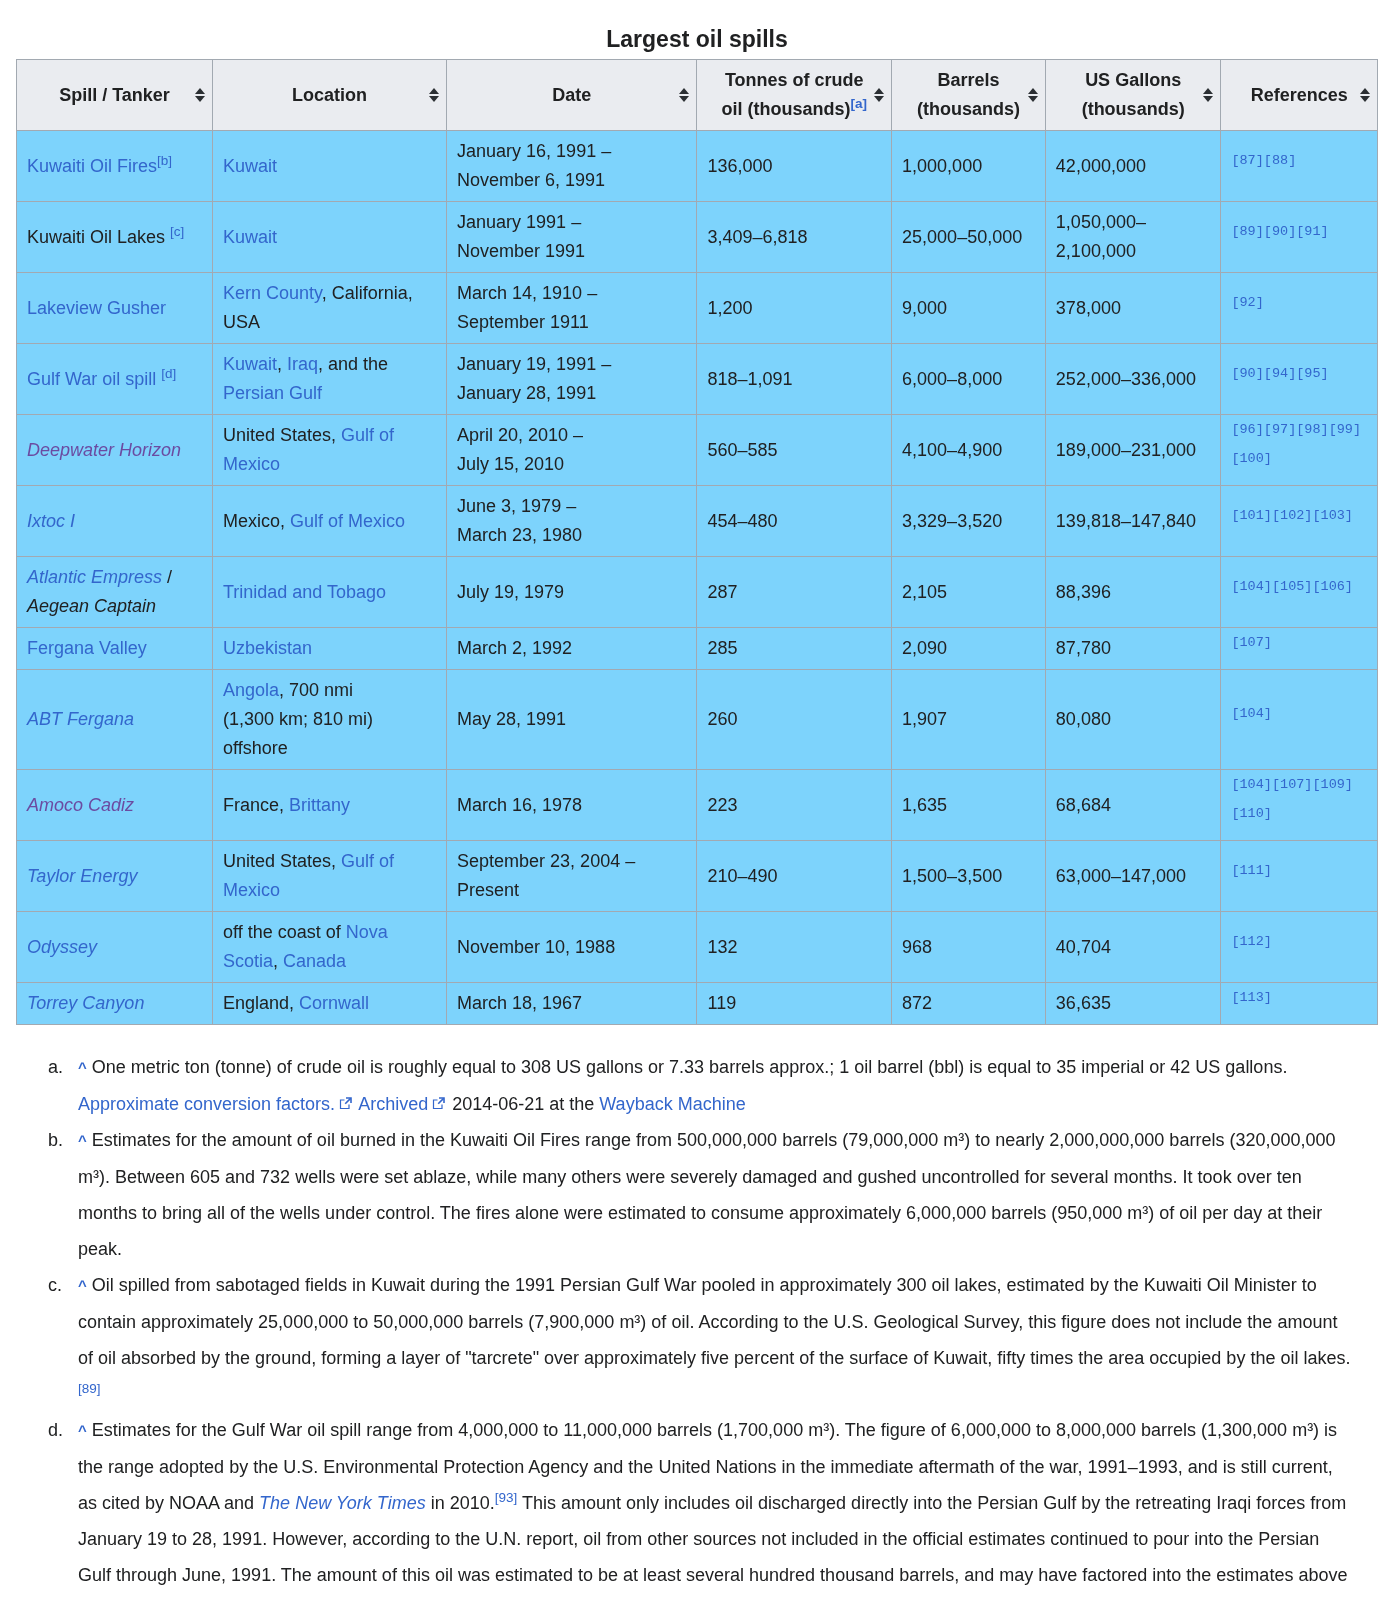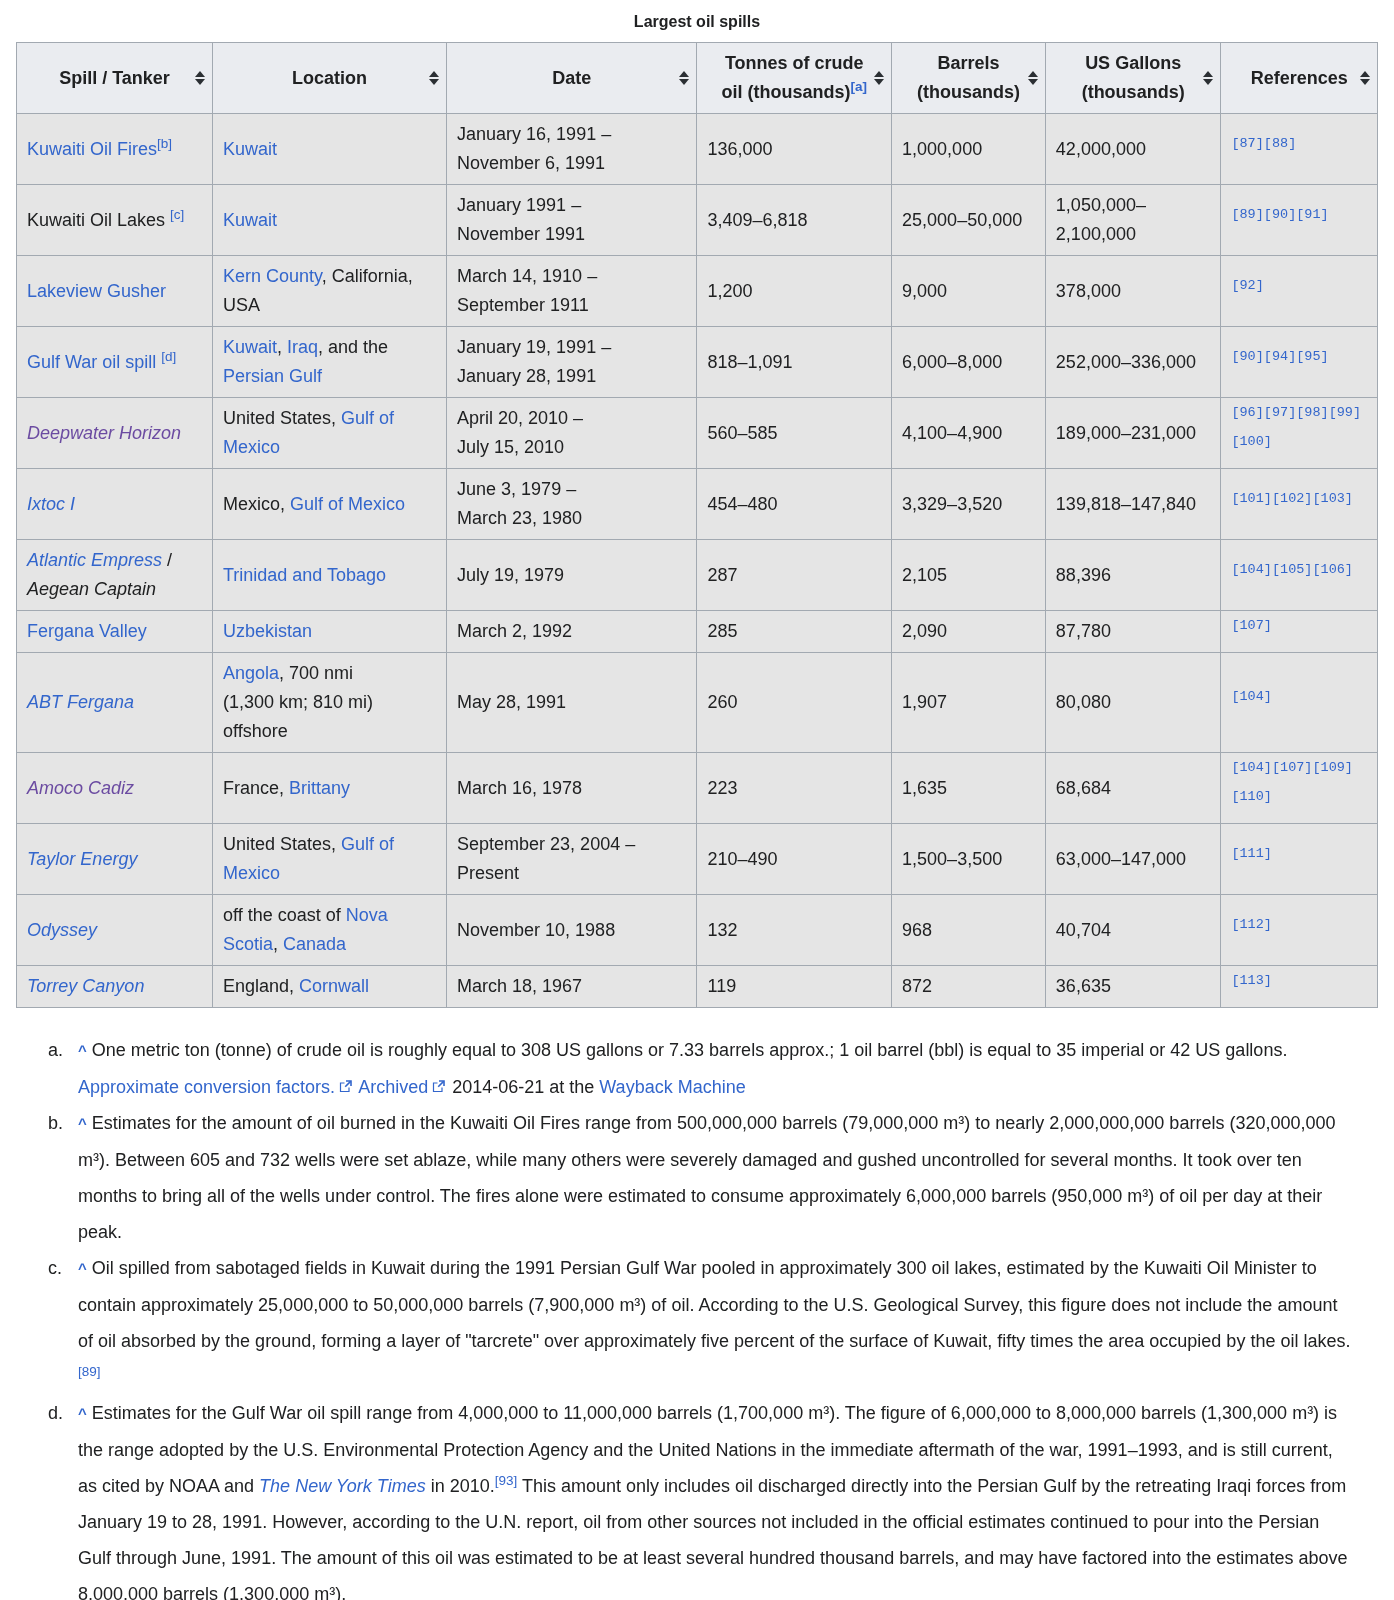--- a/index.html
+++ b/index.html
@@ -1,21 +1,21 @@
 <!DOCTYPE html>
 <html><head>
 <meta charset="utf-8">
 <style>
   html,body{margin:0;padding:0;background:#ffffff;color:#202122;
     font-family:"Liberation Sans","DejaVu Sans",sans-serif;font-size:18px;}
   .page{width:1394px;box-sizing:border-box;padding:6px 16px 24px 16px;}
 
-  .table-caption{text-align:center;font-weight:bold;font-size:16px;line-height:28px;margin:2px 0 6px 0;}
-
-  table.wikitable{border-collapse:collapse;background:#e5e5e5;width:100%;table-layout:fixed;}
+  .table-caption{text-align:center;font-weight:bold;font-size:23px;line-height:28px;margin:19px 0 6px 0;}
+
+  table.wikitable{border-collapse:collapse;background:#7dd3fc;width:100%;table-layout:fixed;}
   table.wikitable th,table.wikitable td{border:1px solid #a2a9b1;vertical-align:middle;}
   table.wikitable td{padding:6px 10px;line-height:29px;text-align:left;white-space:pre-line;
     overflow-wrap:break-word;}
   table.wikitable th{background:#eaecf0;text-align:center;font-weight:bold;position:relative;
     padding:6px 18px;line-height:29px;cursor:pointer;}
 
   
   .sort-icon{position:absolute;right:7px;top:50%;transform:translateY(-50%);
     display:flex;flex-direction:column;align-items:center;gap:2px;}
   .sort-icon .tri-up{width:0;height:0;border-left:5px solid transparent;

